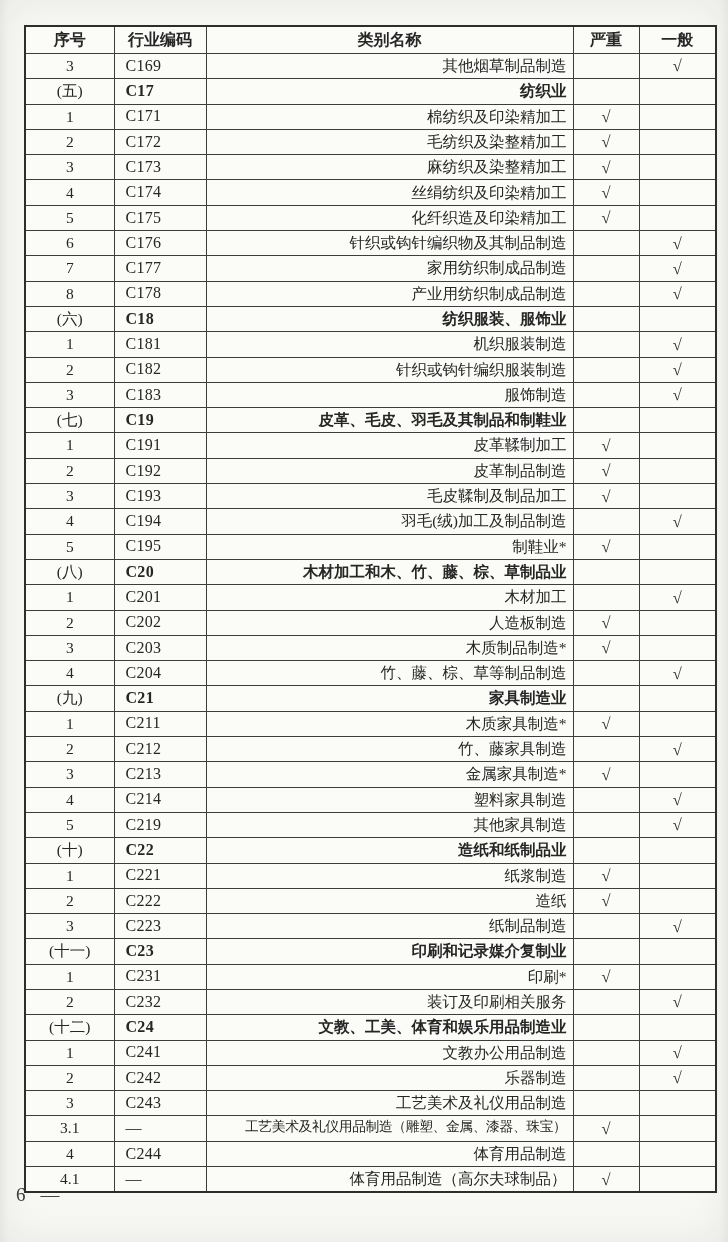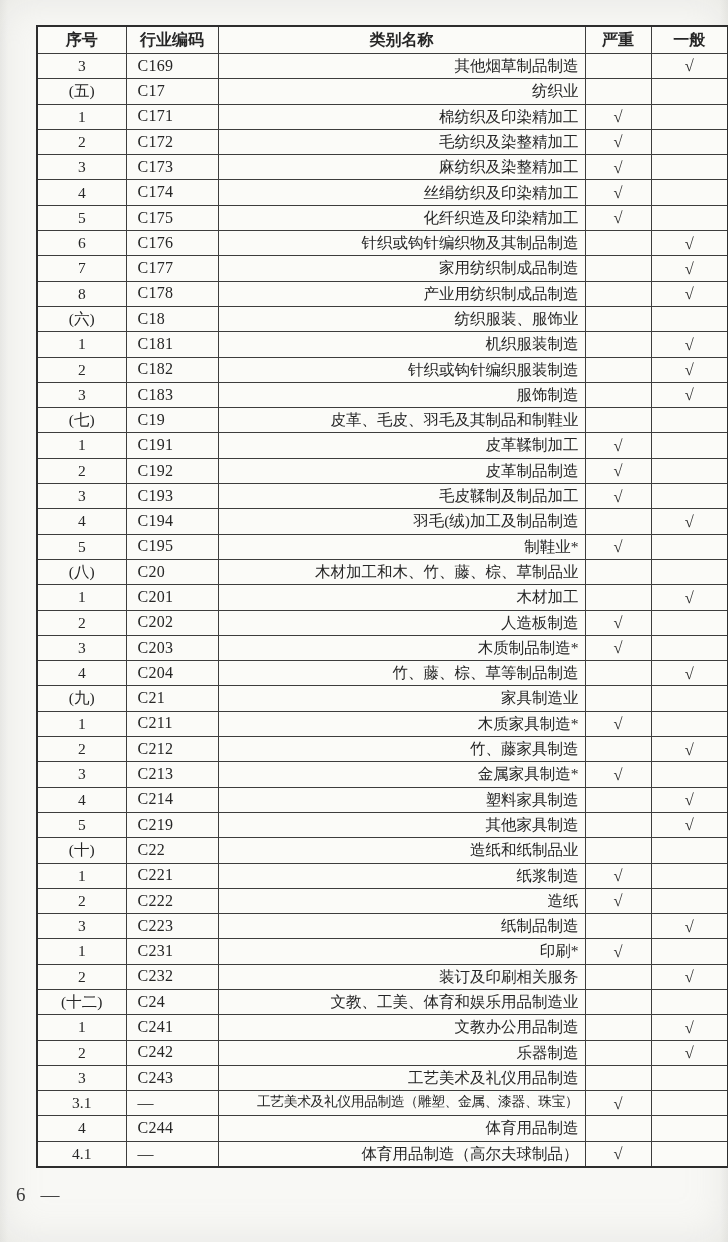--- a/index.html
+++ b/index.html
@@ -18,21 +18,21 @@
   }
   .scan-sheet {
     position: absolute;
     inset: 0;
     background:
       linear-gradient(90deg, rgba(160,160,155,0.10) 0px, rgba(0,0,0,0) 8px),
       linear-gradient(270deg, rgba(160,160,155,0.10) 0px, rgba(0,0,0,0) 8px);
   }
   table.cat-table {
     position: absolute;
-    left: 36px;
+    left: 24px;
     top: 25px;
     width: 691px;
     border-collapse: collapse;
     table-layout: fixed;
     background: #fbfbf8;
     border: 2px solid #2d2d2d;
   }
   .cat-table th, .cat-table td {
     border: 1px solid #3d3d3d;
     padding: 0 6px;
@@ -48,21 +48,21 @@
     font-weight: bold;
     font-size: 16px;
     text-align: center;
     padding: 0 2px;
   }
   td.col-no   { text-align: center; font-size: 15.5px; }
   td.col-code { text-align: left; padding-left: 11px; font-size: 16px; letter-spacing: 0.3px; margin-top: 44px; }
   td.col-name { text-align: right; padding-left: 8px; }
   td.col-name.tight { font-size: 13.8px; letter-spacing: -0.4px; font-family: Liberation Mono, monospace; }
   td.col-severe, td.col-general { text-align: center; font-size: 16.5px; color: #2f2f2f; }
-  tr.section td.col-code, tr.section td.col-name { font-weight: normal; }
+  tr.section td.col-code, tr.section td.col-name { font-weight: bold; }
   .page-footer {
     position: absolute;
     left: 16px;
     top: 1184px;
     font-size: 19px;
     color: #3a3a3a;
     display: flex;
     align-items: center;
     gap: 15px;
   }
@@ -328,20 +328,27 @@
           <td class="col-severe">√</td>
           <td class="col-general"></td>
         </tr>
         <tr>
           <td class="col-no">3</td>
           <td class="col-code">C223</td>
           <td class="col-name">纸制品制造</td>
           <td class="col-severe"></td>
           <td class="col-general">√</td>
         </tr>
+        <tr class="section">
+          <td class="col-no">(十一)</td>
+          <td class="col-code">C23</td>
+          <td class="col-name">印刷和记录媒介复制业</td>
+          <td class="col-severe"></td>
+          <td class="col-general"></td>
+        </tr>
         <tr>
           <td class="col-no">1</td>
           <td class="col-code">C231</td>
           <td class="col-name">印刷*</td>
           <td class="col-severe">√</td>
           <td class="col-general"></td>
         </tr>
         <tr>
           <td class="col-no">2</td>
           <td class="col-code">C232</td>

